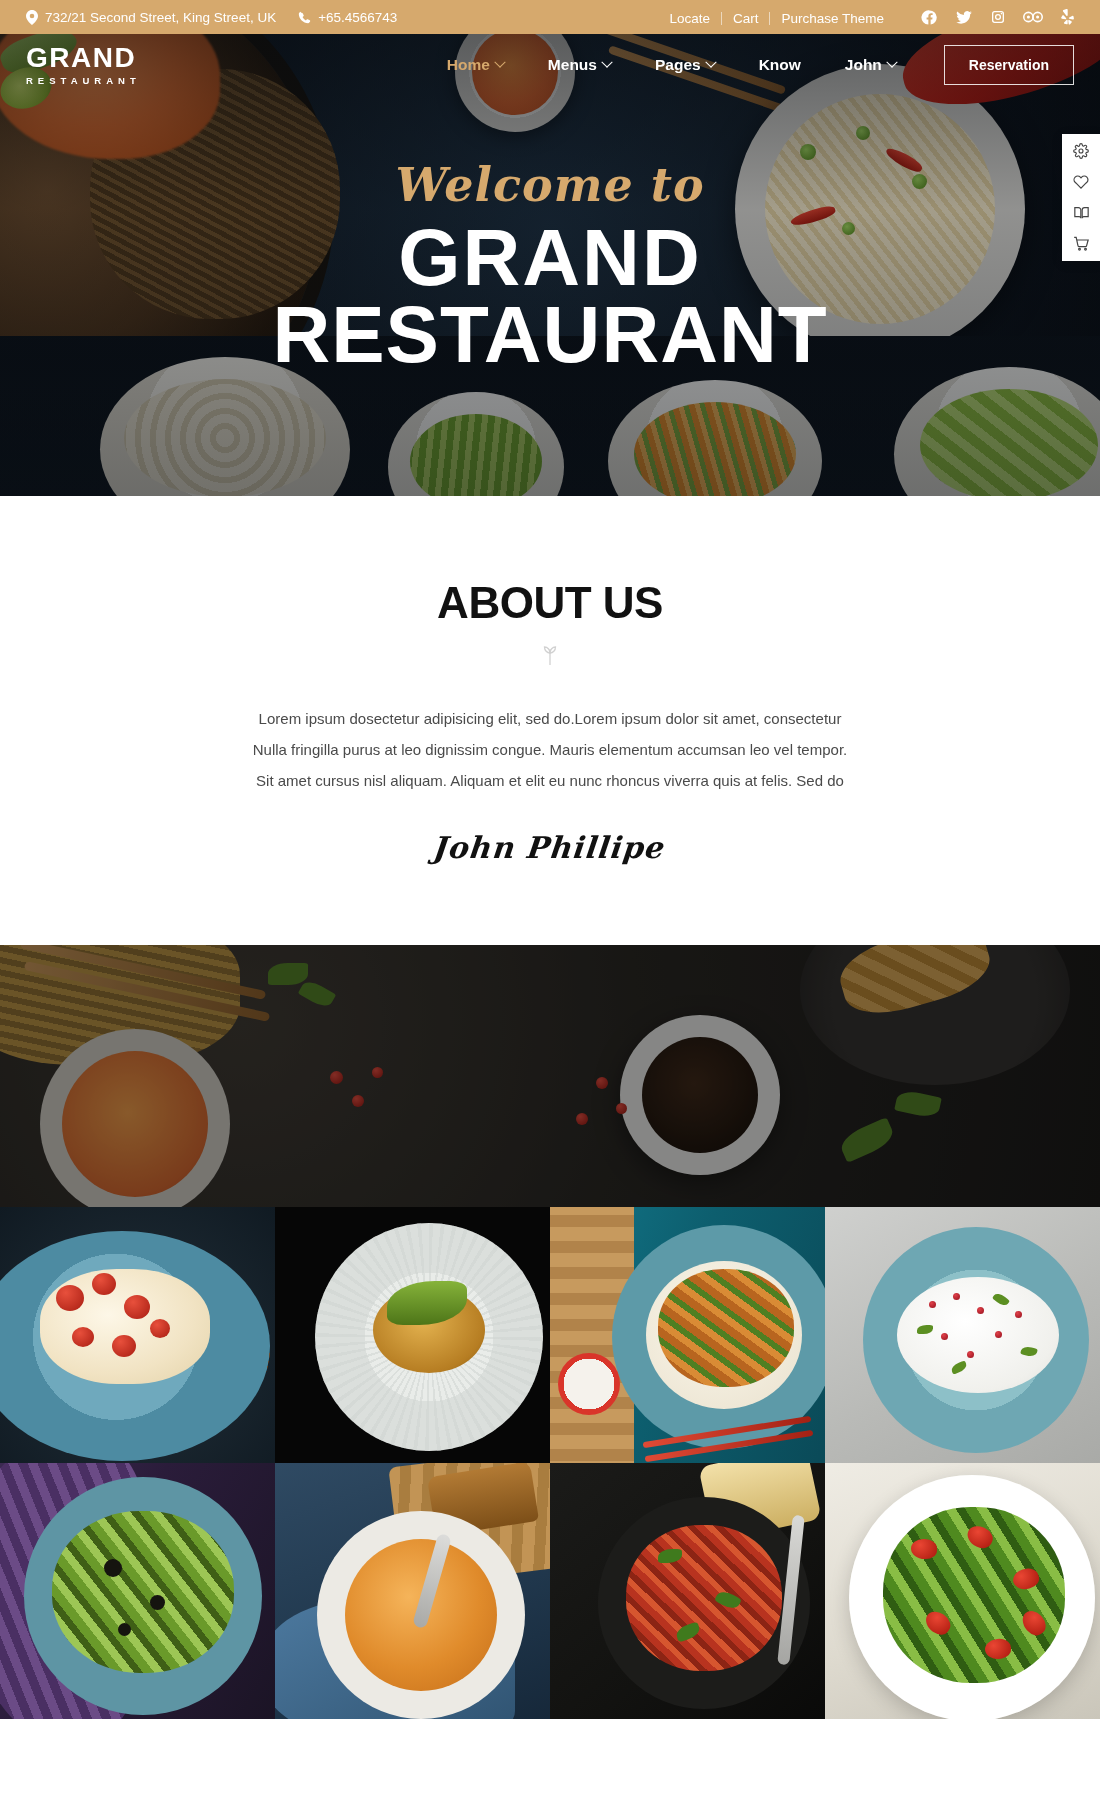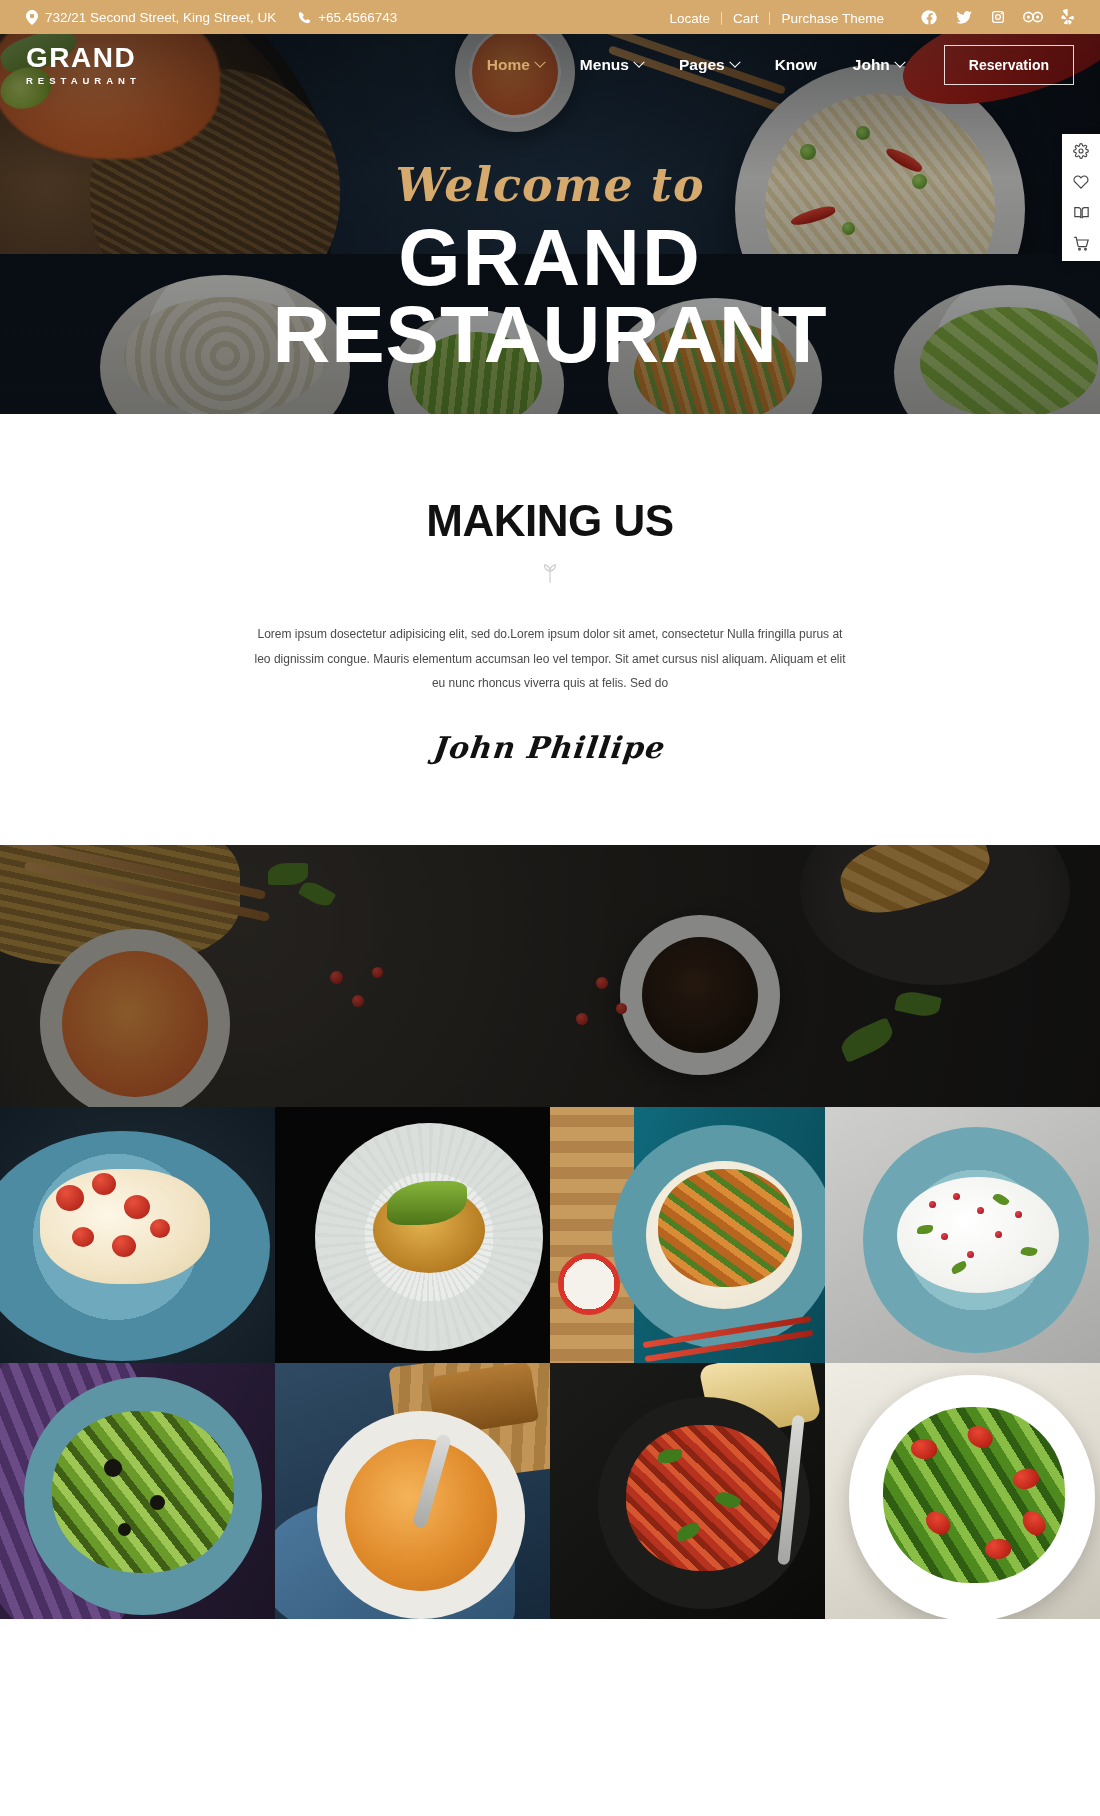--- a/index.html
+++ b/index.html
@@ -29,21 +29,21 @@
   .tb-right { margin-left:auto; display:flex; align-items:flex-end; gap:0; }
   .tb-links { display:flex; align-items:center; font-size:13.5px; }
   .tb-links a { color:#fff; text-decoration:none; padding:0 11px; white-space:nowrap; }
   .tb-links .sep { width:1px; height:13px; background:rgba(255,255,255,.55); }
   .tb-social { display:flex; align-items:center; gap:17px; margin-left:26px; }
   .tb-social span { display:flex; align-items:center; }
 
   
   .hero {
     position:relative;
-    height:380px;
+    height:462px;
     width:1100px;
     overflow:hidden;
     background:#000000;
   }
   .hero-bg { position:absolute; inset:0; }
 
   
   .hero-bg .base {
     position:absolute; inset:0;
     background:
@@ -181,21 +181,21 @@
     z-index:20;
   }
   .logo { display:flex; flex-direction:column; align-items:flex-start; line-height:1; }
   .logo-main {
     color:#fff; font-weight:700; font-size:28px; letter-spacing:1.5px;
   }
   .logo-sub {
     color:#fff; font-size:9.5px; letter-spacing:5px; margin-top:4px; font-weight:600;
   }
   .menu {
-    margin-left:auto; display:flex; align-items:center; gap:0;
+    margin-left:auto; display:flex; align-items:center; gap:8px;
   }
   .menu-item {
     display:flex; align-items:center; gap:6px;
     color:#ffffff; font-size:15.5px; font-weight:700;
     padding:0 18px; white-space:nowrap; text-decoration:none;
   }
   .menu-item.active { color:#d6a96d; }
   .caret { width:8px; height:8px; border-right:1.8px solid currentColor; border-bottom:1.8px solid currentColor; transform:rotate(45deg) translate(-2px,-2px); }
   .btn-reserve {
     margin-left:22px;
@@ -257,21 +257,21 @@
     font-style:italic; font-weight:700;
     font-size:32px; line-height:1;
   }
   .sec-title {
     font-size:44px; font-weight:700; color:#111; letter-spacing:-.5px;
     margin-top:6px;
   }
   .leaf { margin:12px auto 0; opacity:.45; }
   .about-body {
     max-width:600px; margin:34px auto 0;
-    color:#4a4a4a; font-size:12px; line-height:2.05;
+    color:#4a4a4a; font-size:15px; line-height:2.05;
   }
   .signature {
     margin-top:34px;
     font-family:"DejaVu Serif", serif;
     font-style:italic; font-weight:700;
     font-size:30px; color:#111;
     transform:skewX(-8deg);
     letter-spacing:1px;
   }
 
@@ -601,21 +601,21 @@
   <span>
     <svg width="17" height="16" viewBox="0 0 24 24" fill="none" stroke="#444" stroke-width="1.8">
       <circle cx="9" cy="20" r="1.3"></circle>
         <circle cx="18" cy="20" r="1.3"></circle>
       <path d="M1 2h3l2.7 12.4A2 2 0 0 0 8.6 16h9.1a2 2 0 0 0 2-1.6L22 6H5"></path>
     </svg>
   </span>
 </div>
 
 <section class="about">
-  <h2 class="sec-title">MAKING US</h2>
+  <h2 class="sec-title">ABOUT US</h2>
   <div class="leaf">
     <svg width="24" height="26" viewBox="0 0 24 26" fill="none" stroke="#9a9a9a" stroke-width="1.3">
       <path d="M12 25V9"></path>
       <path d="M12 13C9 13 6.5 10.5 6.5 7c3 0 5.5 2.5 5.5 6z"></path>
       <path d="M12 13c3 0 5.5-2.5 5.5-6-3 0-5.5 2.5-5.5 6z"></path>
     </svg>
   </div>
   <p class="about-body">Lorem ipsum dosectetur adipisicing elit, sed do.Lorem ipsum dolor sit amet, consectetur Nulla fringilla purus at leo dignissim congue. Mauris elementum accumsan leo vel tempor. Sit amet cursus nisl aliquam. Aliquam et elit eu nunc rhoncus viverra quis at felis. Sed do</p>
   <div class="signature">John Phillipe</div>
 </section>

